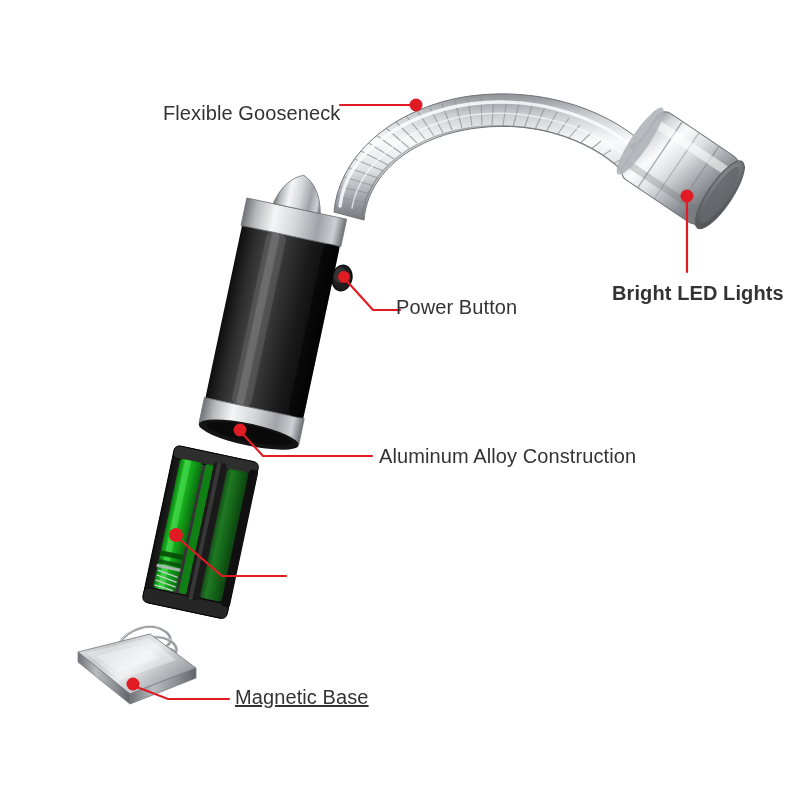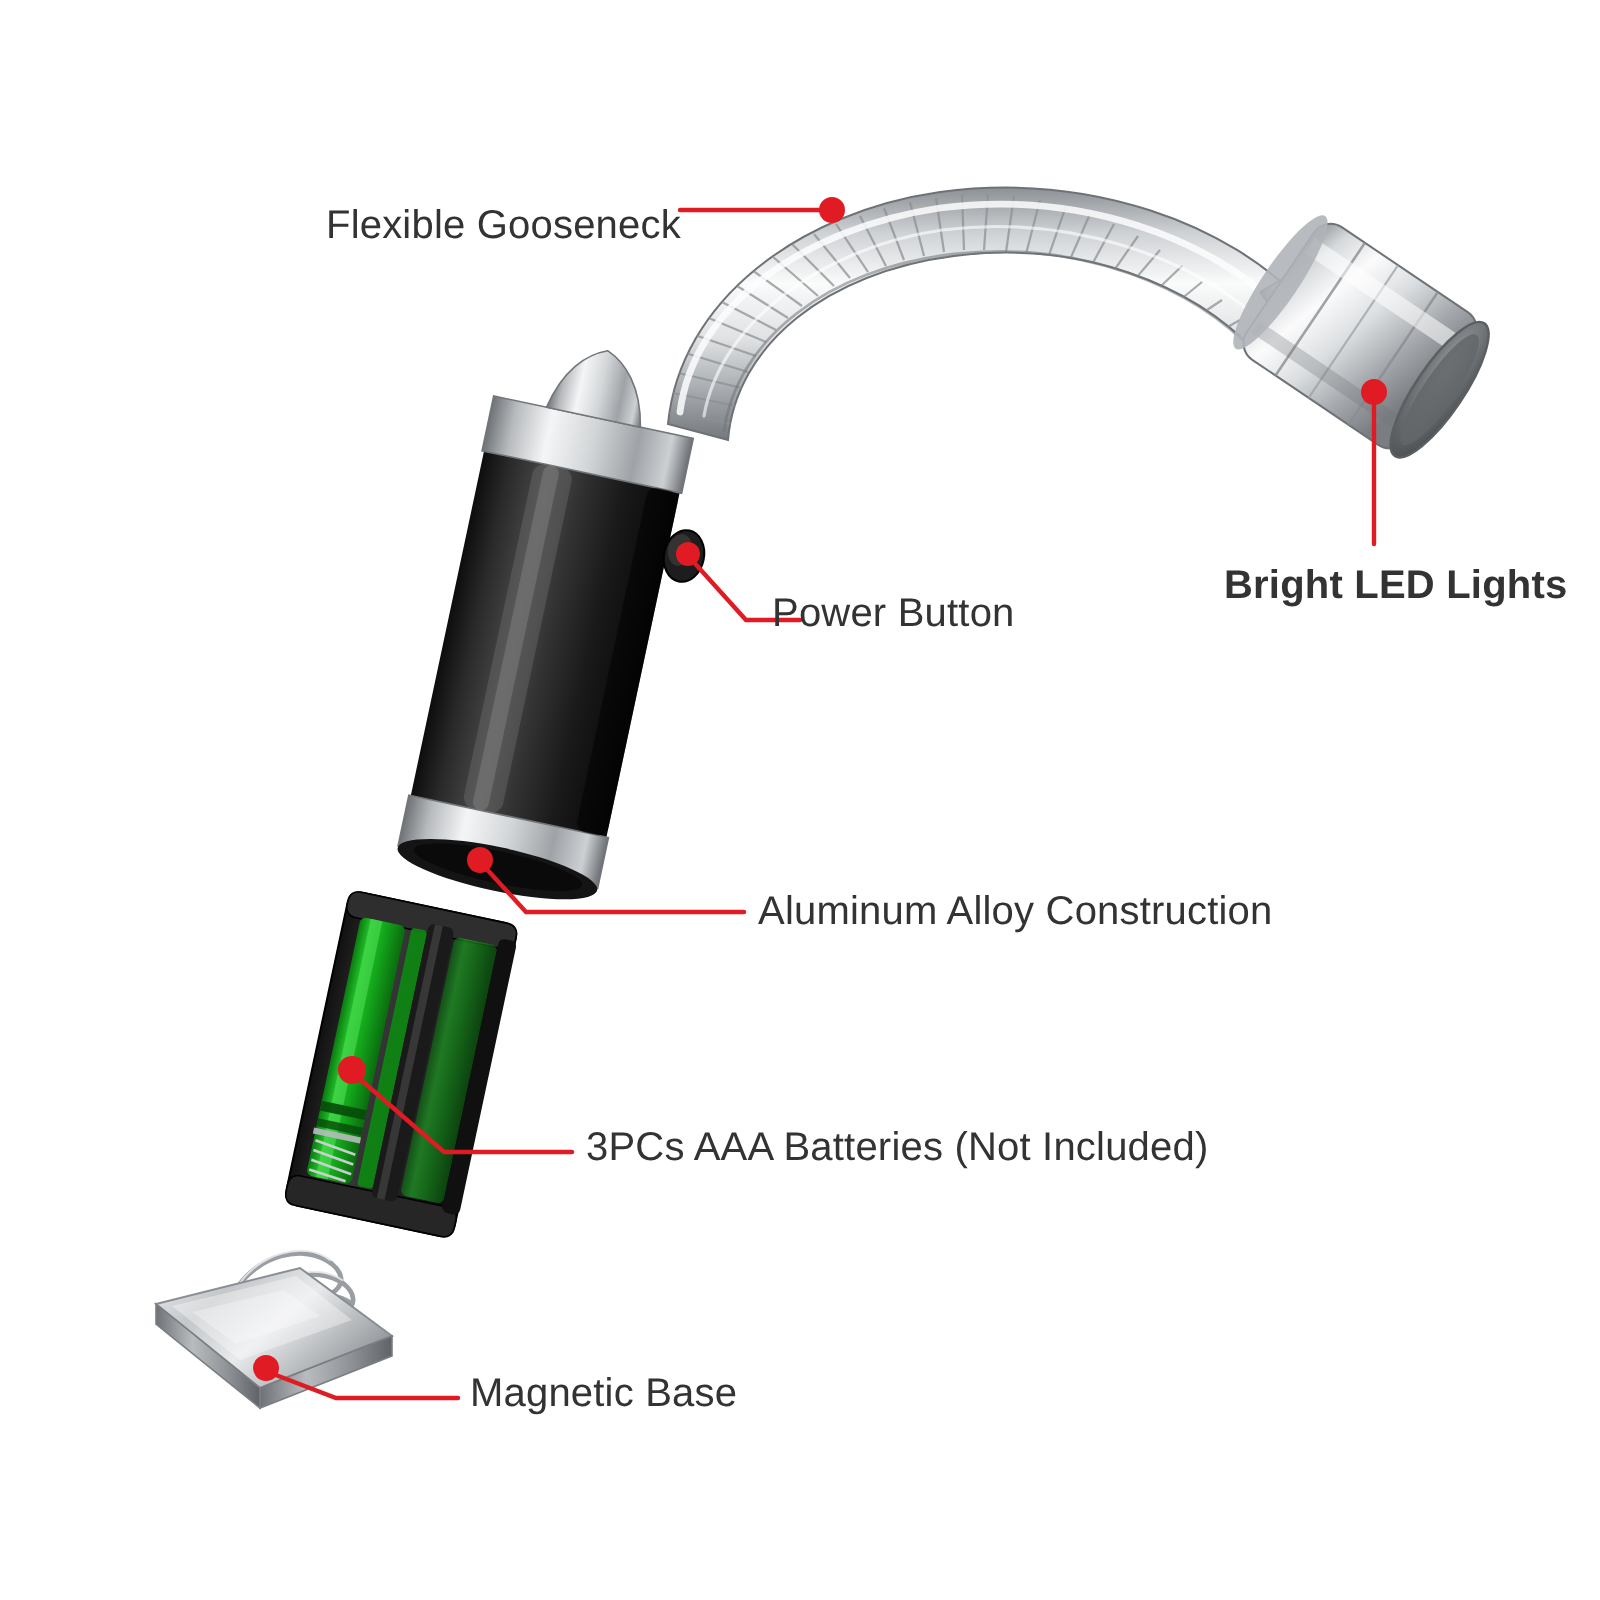--- a/index.html
+++ b/index.html
@@ -30,24 +30,24 @@
     color: #333333;
     font-family: "Liberation Sans", sans-serif;
     font-size: 20px;
     font-weight: 400;
     letter-spacing: 0.1px;
     white-space: nowrap;
     line-height: 1;
   }
   #label-gooseneck { left: 163px; top: 103px; }
   #label-led       { left: 612px; top: 283px; font-weight: bold; }
-  #label-power     { left: 386px; top: 297px; text-align: center; }
+  #label-power     { left: 396px; top: 297px; text-align: center; }
   #label-aluminum  { left: 379px; top: 446px; text-align: right; }
   #label-battery   { left: 293px; top: 564px; }
-  #label-magnetic  { left: 235px; top: 687px; }
+  #label-magnetic  { left: 235px; top: 687px; text-decoration: underline; }
 </style>
 </head>
 <body>
 
 <div id="stage">
 
   <svg id="diagram-svg" viewBox="0 0 800 800">
     <defs>
 
       <linearGradient id="gradTube" x1="0" y1="0" x2="0" y2="1">
@@ -317,17 +317,16 @@
   </svg>
 
   <div class="callout-label" id="label-gooseneck">Flexible Gooseneck</div>
 
   <div class="callout-label" id="label-led">Bright LED Lights</div>
 
   <div class="callout-label" id="label-power">Power Button</div>
 
   <div class="callout-label" id="label-aluminum">Aluminum Alloy Construction</div>
 
-  <div class="callout-label" id="label-battery">3PCs AAA Batteries (Not Included)</div>
 
   <div class="callout-label" id="label-magnetic">Magnetic Base</div>
 
 </div>
 
 </body></html>

